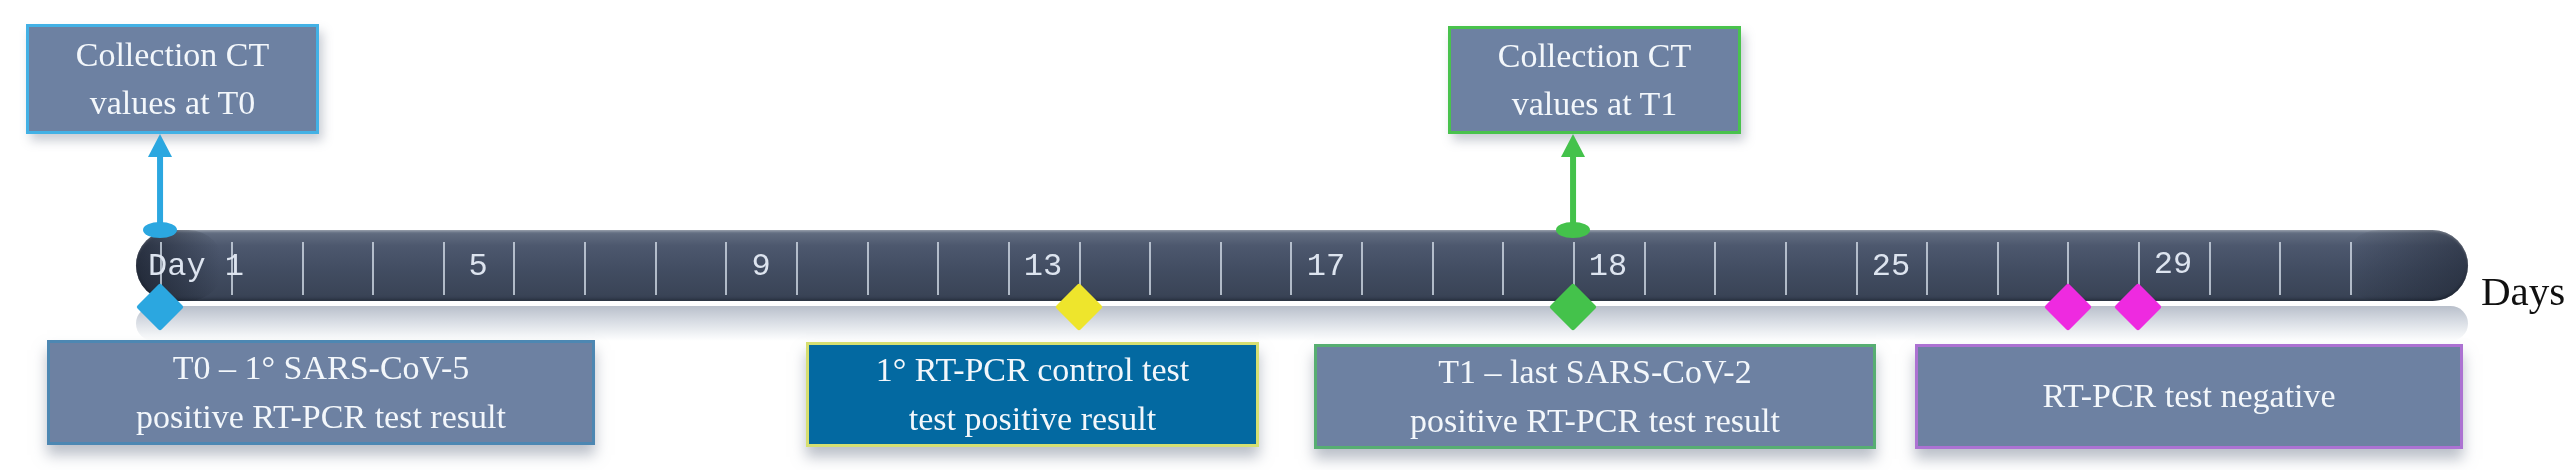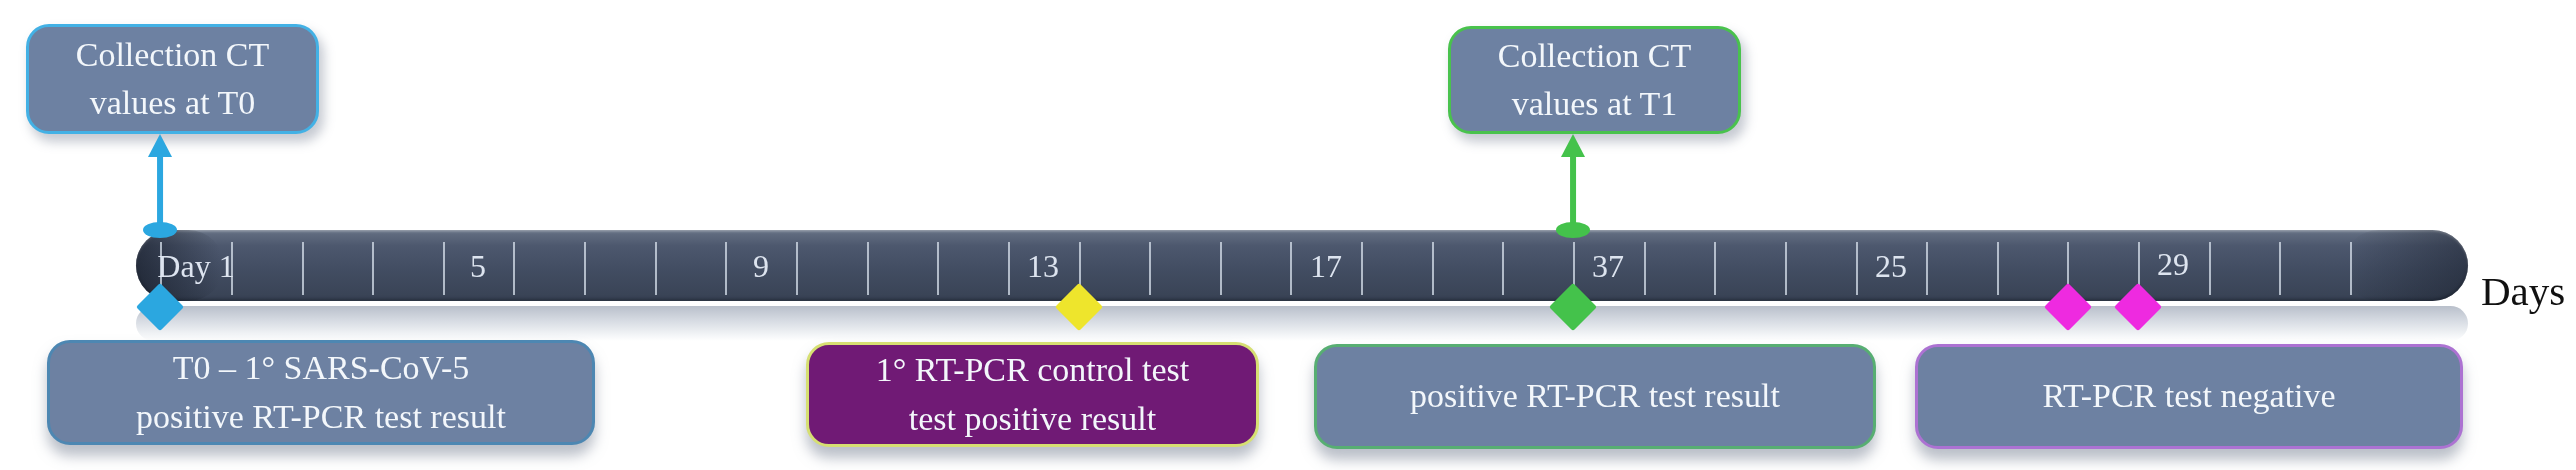--- a/index.html
+++ b/index.html
@@ -28,29 +28,29 @@
            border-radius:2.2px;}
   .dot{position:absolute;width:34px;height:16px;border-radius:50%;transform:translate(-50%,-50%);}
   .shaft{position:absolute;width:5.9px;transform:translateX(-50%);}
   .arrowhead{position:absolute;width:0;height:0;transform:translateX(-50%);
              border-left:12.5px solid transparent;border-right:12.5px solid transparent;}
 
   
   .callout{position:absolute;display:flex;flex-direction:column;justify-content:center;
            align-items:center;text-align:center;color:#f3f7fb;font-size:34px;line-height:1.42;
            background:#6d81a2;border-style:solid;border-width:3.7px;
-           box-shadow:4.4px 7.4px 10.3px rgba(128,138,155,0.45);border-radius:23px;}
+           box-shadow:4.4px 7.4px 10.3px rgba(128,138,155,0.45);}
   .callout .line{white-space:nowrap;}
 </style>
 </head>
 <body>
 
 <div id="stage">
 
-  <div class="bar" id="bar" style="left: 136px; top: 230px; width: 2332px; height: 71px;">
+  <div class="bar" id="bar" style="left: 136px; top: 230px; width: 2332px; height: 71px; font-family: Liberation Mono, monospace;">
     <div class="capL"></div>
     <div class="capR"></div>
   <div class="tick" style="left: 24px; top: 11.8px; height: 53px; background: rgba(210, 219, 231, 0.78);"></div>
       <div class="tick" style="left: 95px; top: 11.8px; height: 53px; background: rgba(210, 219, 231, 0.78);"></div>
       <div class="tick" style="left: 166px; top: 11.8px; height: 53px; background: rgba(210, 219, 231, 0.78);"></div>
       <div class="tick" style="left: 236px; top: 11.8px; height: 53px; background: rgba(210, 219, 231, 0.78);"></div>
       <div class="tick" style="left: 307px; top: 11.8px; height: 53px; background: rgba(210, 219, 231, 0.78);"></div>
       <div class="tick" style="left: 377px; top: 11.8px; height: 53px; background: rgba(210, 219, 231, 0.78);"></div>
       <div class="tick" style="left: 448px; top: 11.8px; height: 53px; background: rgba(210, 219, 231, 0.78);"></div>
       <div class="tick" style="left: 519px; top: 11.8px; height: 53px; background: rgba(210, 219, 231, 0.78);"></div>
@@ -76,21 +76,21 @@
       <div class="tick" style="left: 1931px; top: 11.8px; height: 53px; background: rgba(210, 219, 231, 0.78);"></div>
       <div class="tick" style="left: 2002px; top: 11.8px; height: 53px; background: rgba(210, 219, 231, 0.78);"></div>
       <div class="tick" style="left: 2073px; top: 11.8px; height: 53px; background: rgba(210, 219, 231, 0.78);"></div>
       <div class="tick" style="left: 2143px; top: 11.8px; height: 53px; background: rgba(210, 219, 231, 0.78);"></div>
       <div class="tick" style="left: 2214px; top: 11.8px; height: 53px; background: rgba(210, 219, 231, 0.78);"></div>
       <div class="day-label" style="left: 60px; top: 17.7px;">Day 1</div>
       <div class="day-label" style="left: 342px; top: 17.7px;">5</div>
       <div class="day-label" style="left: 625px; top: 17.7px;">9</div>
       <div class="day-label" style="left: 907px; top: 17.7px;">13</div>
       <div class="day-label" style="left: 1190px; top: 17.7px;">17</div>
-      <div class="day-label" style="left: 1472px; top: 17.7px;">37</div>
+      <div class="day-label" style="left: 1472px; top: 17.7px;">18</div>
       <div class="day-label" style="left: 1755px; top: 17.7px;">25</div>
       <div class="day-label" style="left: 2037px; top: 16px;">29</div>
     </div>
 
   <div class="reflection" id="reflection" style="left: 136px; top: 306px; width: 2332px; height: 35px;"></div>
 
   <div class="axis-label" id="axisLabel" style="left: 2481px; top: 247px; margin-top: 20px;">Days</div>
 
   <div class="callout" id="top0" style="left: 26px; top: 24px; width: 287px; height: 104px; border-color: rgb(67, 177, 229); background: rgb(109, 129, 162); color: rgb(243, 247, 251);">
     <span class="line">Collection CT</span>
@@ -98,25 +98,26 @@
   </div>
   <div class="callout" id="top1" style="left: 1448px; top: 26px; width: 287px; height: 102px; border-color: rgb(73, 194, 77); background: rgb(109, 129, 162); color: rgb(243, 247, 251);">
     <span class="line">Collection CT</span>
     <span class="line">values at T1</span>
   </div>
 
   <div class="callout" id="bot0" style="left: 47px; top: 340px; width: 542px; height: 99px; border-color: rgb(77, 135, 178); background: rgb(109, 129, 162); color: rgb(243, 247, 251); box-shadow: rgba(120, 130, 148, 0.5) 0px 10.3px 13.2px;">
     <span class="line">T0 – 1° SARS-CoV-5</span>
     <span class="line">positive RT-PCR test result</span>
   </div>
-  <div class="callout" id="bot1" style="left: 806px; top: 342px; width: 447px; height: 99px; border-color: rgb(214, 223, 114); background: #701a75; color: rgb(243, 247, 251); box-shadow: rgba(120, 130, 148, 0.5) 0px 10.3px 13.2px;">
+  <div class="callout" id="bot1" style="left: 806px; top: 342px; width: 447px; height: 99px; border-color: rgb(214, 223, 114); background: #0369a1; color: rgb(243, 247, 251); box-shadow: rgba(120, 130, 148, 0.5) 0px 10.3px 13.2px;">
     <span class="line">1° RT-PCR control test</span>
     <span class="line">test positive result</span>
   </div>
   <div class="callout" id="bot2" style="left: 1314px; top: 344px; width: 556px; height: 99px; border-color: rgb(87, 174, 114); background: rgb(109, 129, 162); color: rgb(243, 247, 251); box-shadow: rgba(120, 130, 148, 0.5) 0px 10.3px 13.2px;">
+    <span class="line">T1 – last SARS-CoV-2</span>
     <span class="line">positive RT-PCR test result</span>
   </div>
   <div class="callout" id="bot3" style="left: 1915px; top: 344px; width: 542px; height: 99px; border-color: rgb(172, 114, 210); background: rgb(109, 129, 162); color: rgb(243, 247, 251); box-shadow: rgba(120, 130, 148, 0.5) 0px 10.3px 13.2px;">
     <span class="line">RT-PCR test negative</span>
   </div>
 
 <div class="shaft" style="left: 160px; top: 156px; height: 74px; background: rgb(43, 167, 224);"></div>
     <div class="arrowhead" style="left: 160px; top: 134px; border-bottom: 23.5px solid rgb(43, 167, 224);"></div>
     <div class="dot" style="left: 160px; top: 230px; background: rgb(43, 167, 224);"></div>
     <div class="diamond" style="left: 160px; top: 307px; background: rgb(43, 167, 224); z-index: 5;"></div>

